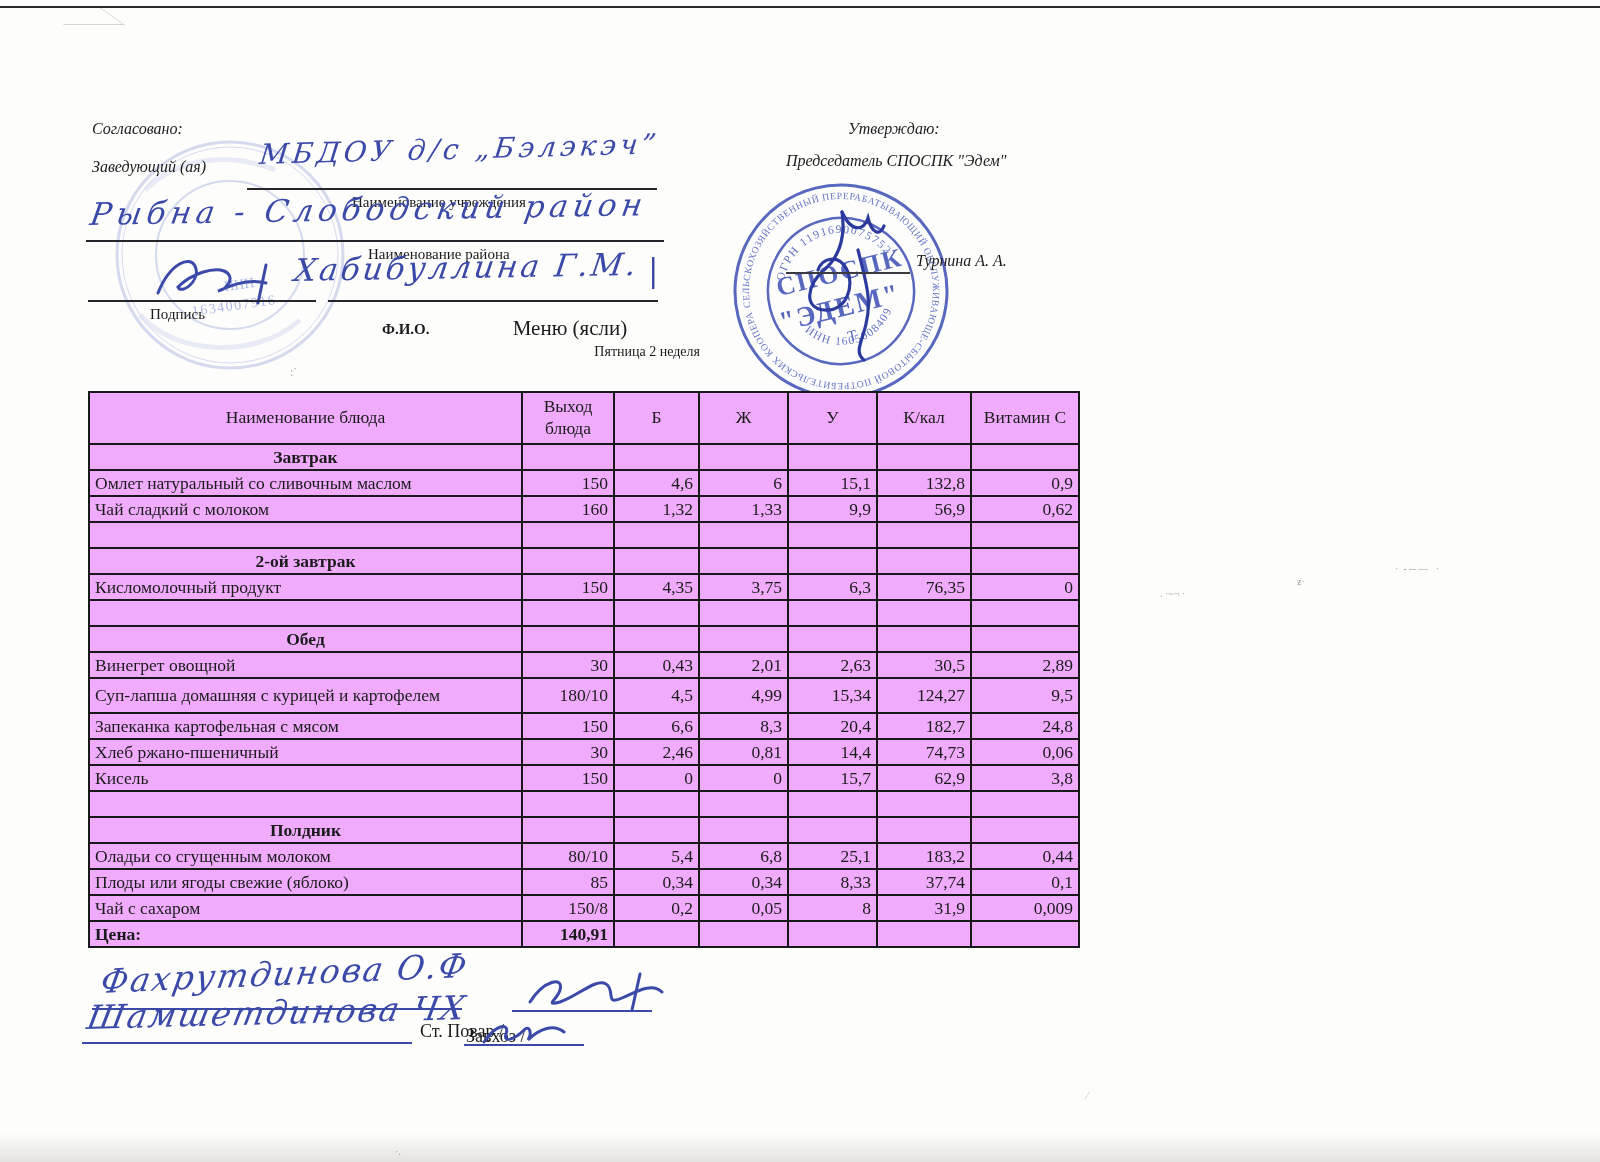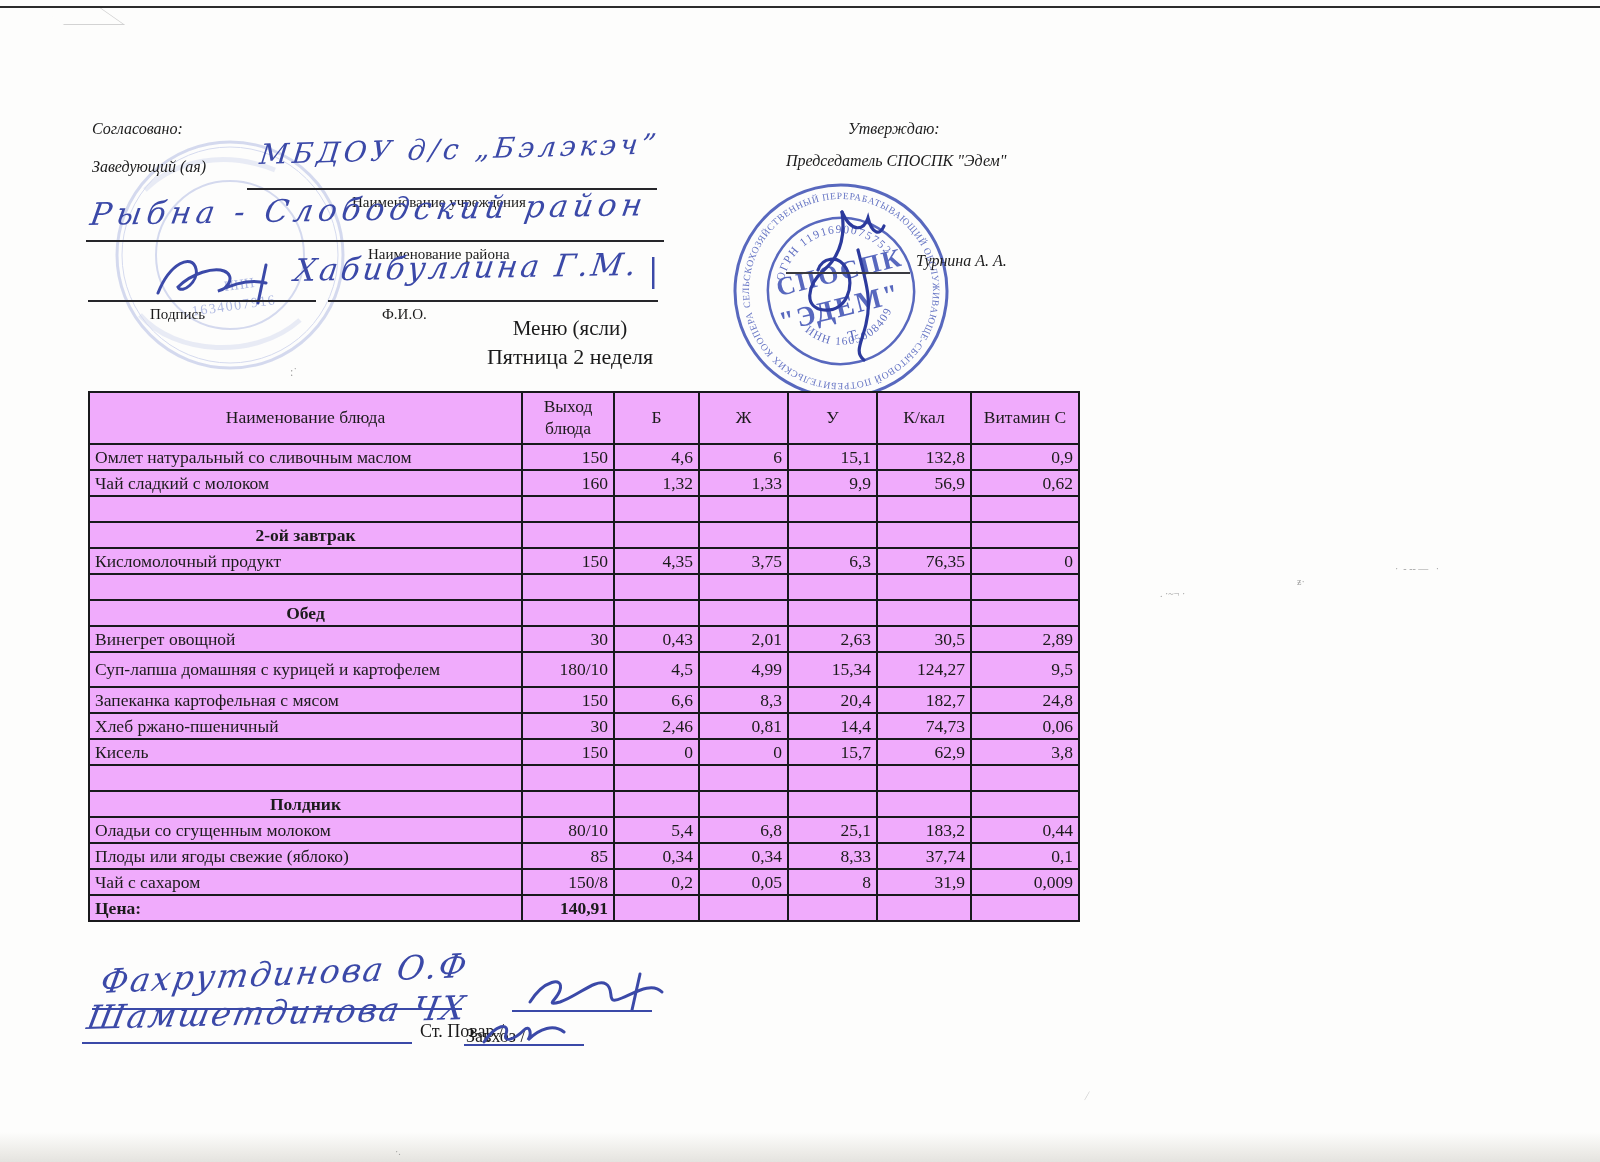--- a/index.html
+++ b/index.html
@@ -82,21 +82,21 @@
     <g stroke="#3b49a8" stroke-width="3" fill="none" stroke-linecap="round">
       <path d="M18 48 C30 18 52 8 56 24 C59 36 42 50 38 42 C52 28 74 22 84 26 C96 31 88 44 78 46 C95 38 112 34 126 38"></path>
       <path d="M126 20 L118 58"></path>
     </g>
   </svg>
   <div class="abs hand" style="left:292px;top:252px;font-size:31px;letter-spacing:3px;transform:rotate(-1deg) skewX(-9deg);">Хабибуллина Г.М.</div>
   <div class="abs hand" style="left:648px;top:252px;font-size:31px;">|</div>
   <div class="abs rule" style="left:88px;top:300px;width:228px;"></div>
   <div class="abs rule" style="left:328px;top:300px;width:330px;"></div>
   <div class="abs cap" style="left:150px;top:306px;">Подпись</div>
-  <div class="abs cap" style="left:382px;top:306px;">Ф.И.О.</div>
+  <div class="abs cap" style="left:382px;top:321px;font-weight:bold;">Ф.И.О.</div>
 
   <div class="abs lbl" style="left:848px;top:120px;">Утверждаю:</div>
   <div class="abs lbl" style="left:786px;top:152px;">Председатель СПОСПК "Эдем"</div>
 
   <svg class="abs" style="left:716px;top:166px;" width="250" height="250">
     <defs>
       <path id="arcRing" d="M 33 125 A 92 92 0 1 1 217 125 A 92 92 0 1 1 33 125"></path>
       <path id="arcTop" d="M 67 125 A 58 58 0 1 1 183 125"></path>
       <path id="arcBot" d="M 71 125 A 54 54 0 0 0 179 125"></path>
     </defs>
@@ -124,21 +124,21 @@
     <g stroke="#2c3a9d" stroke-width="3.2" fill="none" stroke-linecap="round">
       <path d="M62 22 C66 50 58 68 44 80 C26 96 24 118 44 120 C66 122 76 96 66 78 C58 64 42 68 38 80"></path>
       <path d="M62 22 C72 44 84 40 88 28 C92 44 100 46 104 36"></path>
       <path d="M78 60 C86 92 92 110 86 134 C82 152 74 162 84 170"></path>
     </g>
   </svg>
   <div class="abs rule" style="left:786px;top:272px;width:124px;border-color:#3a3a40;"></div>
   <div class="abs lbl" style="left:916px;top:252px;">Турнина А. А.</div>
 
   <div class="abs" style="left:420px;top:316px;width:300px;text-align:center;font-size:21px;">Меню  (ясли)</div>
-  <div class="abs" style="left:420px;top:344px;width:300px;text-align:center;font-size:22px;">Пятница 2 неделя</div>
+  <div class="abs" style="left:400px;top:344px;width:300px;text-align:right;font-size:14px;">Пятница 2 неделя</div>
 
   <table class="menu abs" style="left:88px;top:391px;">
     <colgroup>
       <col style="width:433px">
         <col style="width:92px">
         <col style="width:85px">
       <col style="width:89px">
         <col style="width:89px">
         <col style="width:94px">
         <col style="width:108px">
@@ -148,20 +148,29 @@
         <th>Наименование блюда</th>
         <th>Выход блюда</th>
         <th>Б</th>
         <th>Ж</th>
         <th>У</th>
         <th>К/кал</th>
         <th>Витамин С</th>
       </tr>
     </thead>
     <tbody>
+        <tr class="section">
+          <td class="name">Завтрак</td>
+          <td class="num">&nbsp;</td>
+          <td class="num">&nbsp;</td>
+          <td class="num">&nbsp;</td>
+          <td class="num">&nbsp;</td>
+          <td class="num">&nbsp;</td>
+          <td class="num">&nbsp;</td>
+        </tr>
         <tr class="item">
           <td class="name">Омлет натуральный со сливочным маслом</td>
           <td class="num">150</td>
           <td class="num">4,6</td>
           <td class="num">6</td>
           <td class="num">15,1</td>
           <td class="num">132,8</td>
           <td class="num">0,9</td>
         </tr>
         <tr class="item">

